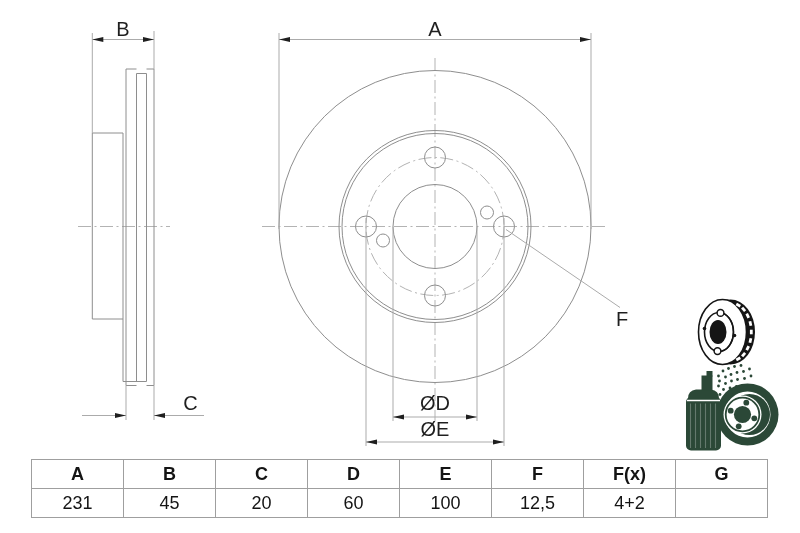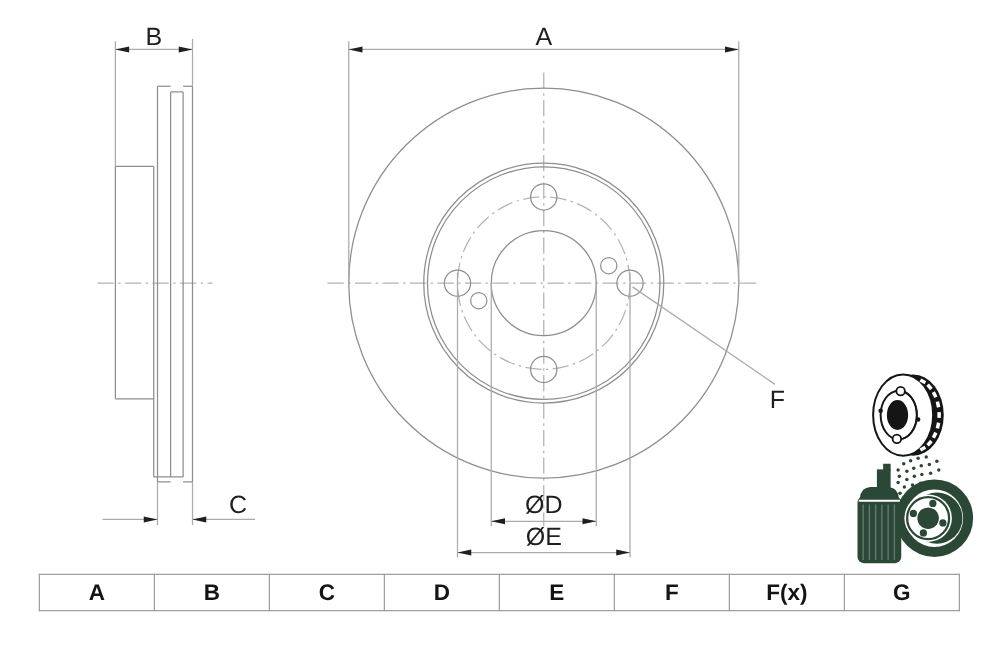--- a/index.html
+++ b/index.html
@@ -191,14 +191,24 @@
       <tr class="hdr">
     <td>A</td>
     <td>B</td>
     <td>C</td>
     <td>D</td>
     <td>E</td>
     <td>F</td>
     <td>F(x)</td>
     <td>G</td>
   </tr>
+  <tr>
+    <td>231</td>
+    <td>45</td>
+    <td>20</td>
+    <td>60</td>
+    <td>100</td>
+    <td>12,5</td>
+    <td>4+2</td>
+    <td></td>
+  </tr>
 </tbody>
   </table>
 
 </body></html>

